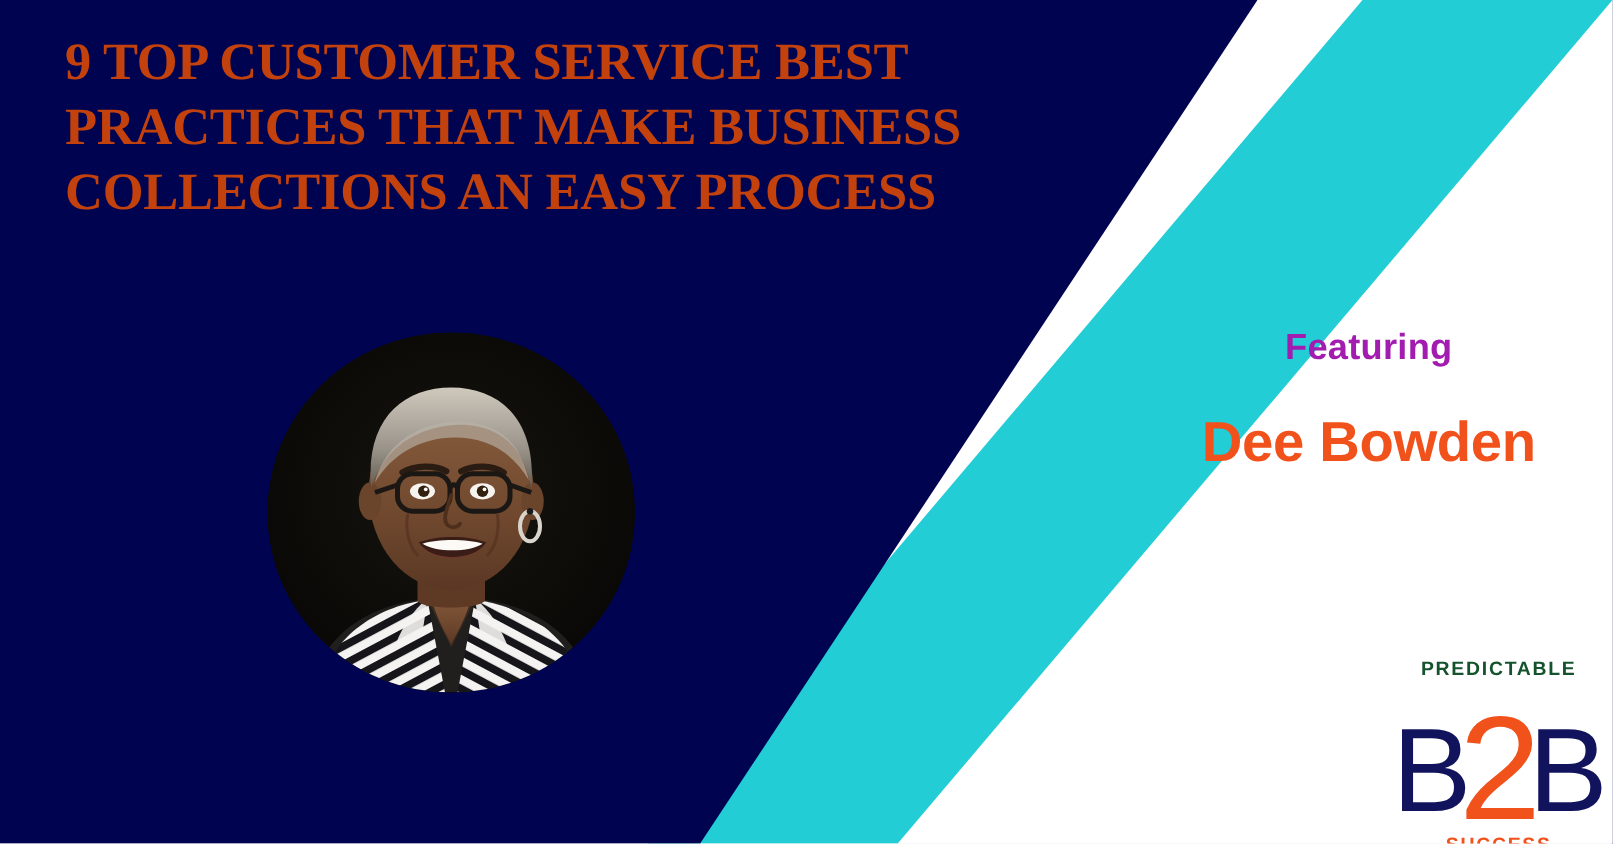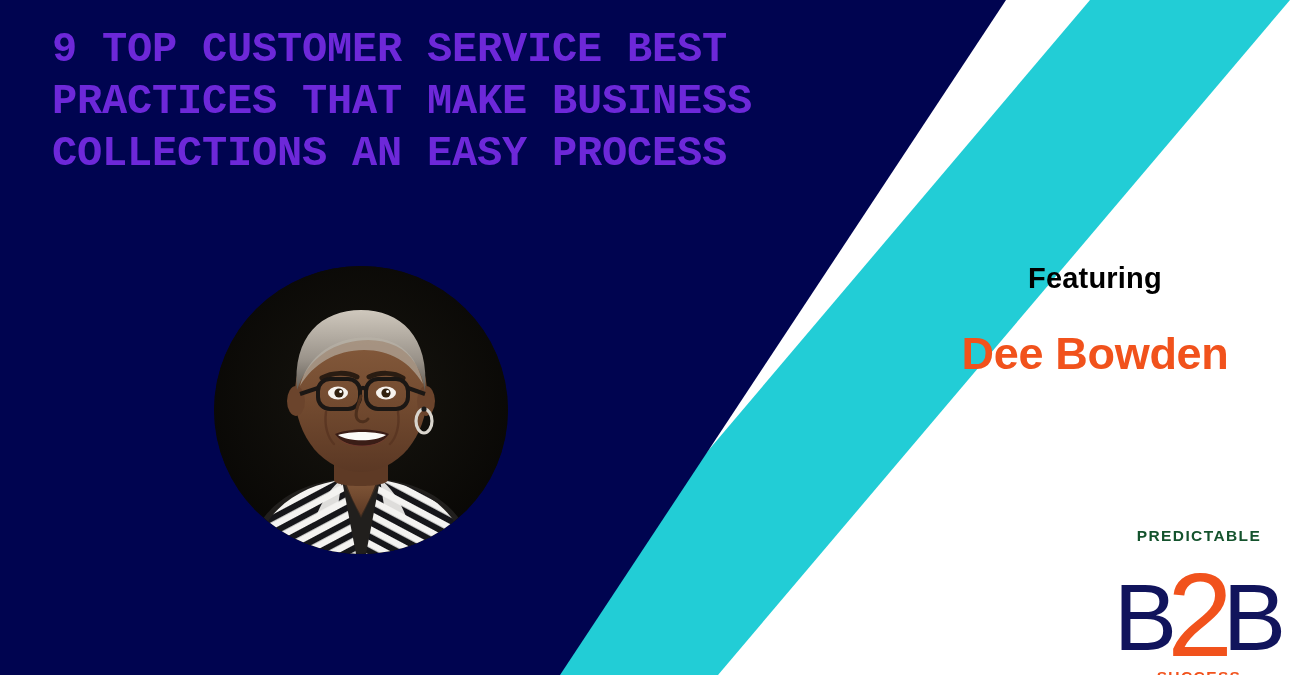--- a/index.html
+++ b/index.html
@@ -37,27 +37,27 @@
     background:#000450;
     clip-path: polygon(0px 0px, 1006px 0px, 560px 675px, 0px 675px);
   }
 
   
   .title {
     position:absolute;
     left:52px;
     top:24px;
     width:850px;
-    color:#6d28d9;
+    color:#c2410c;
     font-size:42px;
     line-height:1.24;
     font-weight:bold;
     letter-spacing:-0.2px;
     text-transform:uppercase;
-    font-family:Liberation Mono, monospace;
+    font-family:Liberation Serif, serif;
   }
 
   
   .portrait {
     position:absolute;
     left:214px;
     top:266px;
     width:294px;
     height:288px;
     border-radius:50%;
@@ -66,21 +66,21 @@
   }
   .portrait svg { display:block; width:100%; height:100%; }
 
   
   .featuring {
     position:absolute;
     left:905px;
     top:262px;
     width:380px;
     text-align:center;
-    color:#000000;
+    color:#a21caf;
     font-size:29px;
     font-weight:bold;
     letter-spacing:0.2px;
   }
   .speaker-name {
     position:absolute;
     left:885px;
     top:328px;
     width:420px;
     text-align:center;

